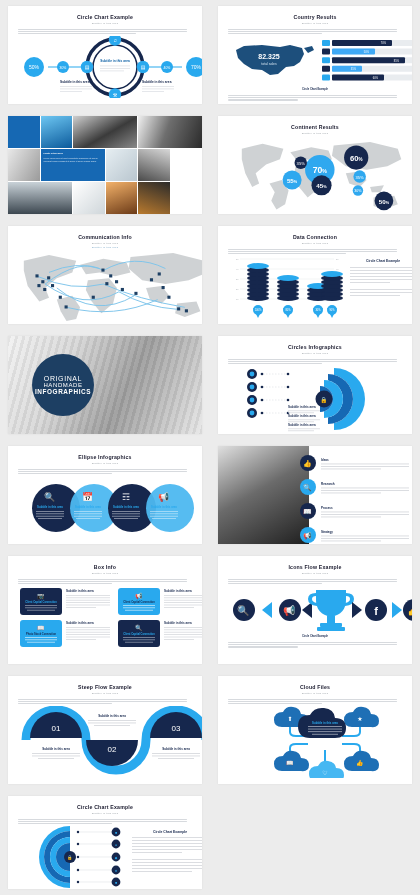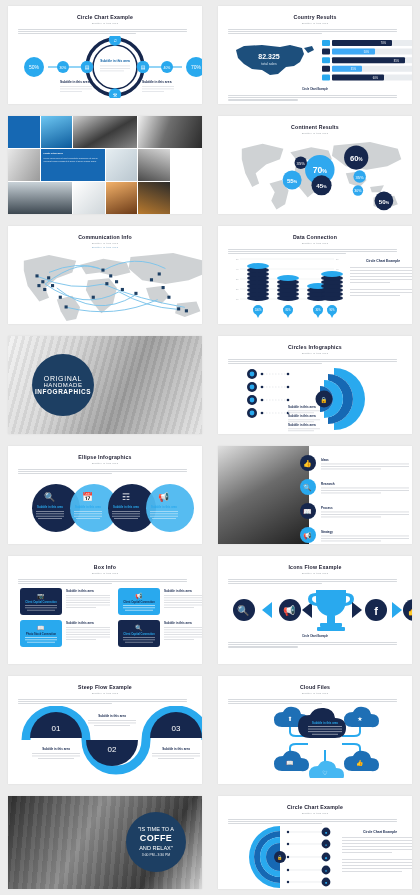--- a/index.html
+++ b/index.html
@@ -701,32 +701,20 @@
             <rect x="80" y="20" width="34" height="0.9"></rect>
               <rect x="80" y="22.6" width="34" height="0.9"></rect>
             <rect x="80" y="25.2" width="34" height="0.9"></rect>
               <rect x="84" y="27.8" width="26" height="0.9"></rect>
           </g>
         </g>
       </svg>
     </div>
   </div>
 
-  <div class="cell">
-    <div class="slide" style="background:linear-gradient(120deg,#2e2e2e,#8c8c8c 40%,#3a3a3a 75%,#d9d9d9);">
-      <div style="position:absolute;inset:0;background:repeating-linear-gradient(95deg,rgba(255,255,255,.05) 0 4px,rgba(0,0,0,.06) 4px 9px);"></div>
-      <div style="position:absolute;right:16px;top:16px;width:60px;height:60px;border-radius:50%;
-                  background:#1d3f63;color:#fff;display:flex;flex-direction:column;align-items:center;justify-content:center;line-height:1.25;">
-        <div style="font-size:5.6px">"IS TIME TO A</div>
-        <div style="font-size:9px;font-weight:bold;letter-spacing:.4px">COFFE</div>
-        <div style="font-size:5.6px">AND RELAX"</div>
-        <div style="font-size:3.4px;margin-top:2px;opacity:.9">3:00 PM - 3:30 PM</div>
-      </div>
-    </div>
-  </div>
 
   <div class="cell">
     <div class="slide pad">
       <div class="ttl">Circle Chart Example</div>
       <div class="sub">Subtitle in this area</div>
       <div class="lines">
         <div class="ln w95"></div>
           <div class="ln w95"></div>
           <div class="ln w55"></div>
       </div>

